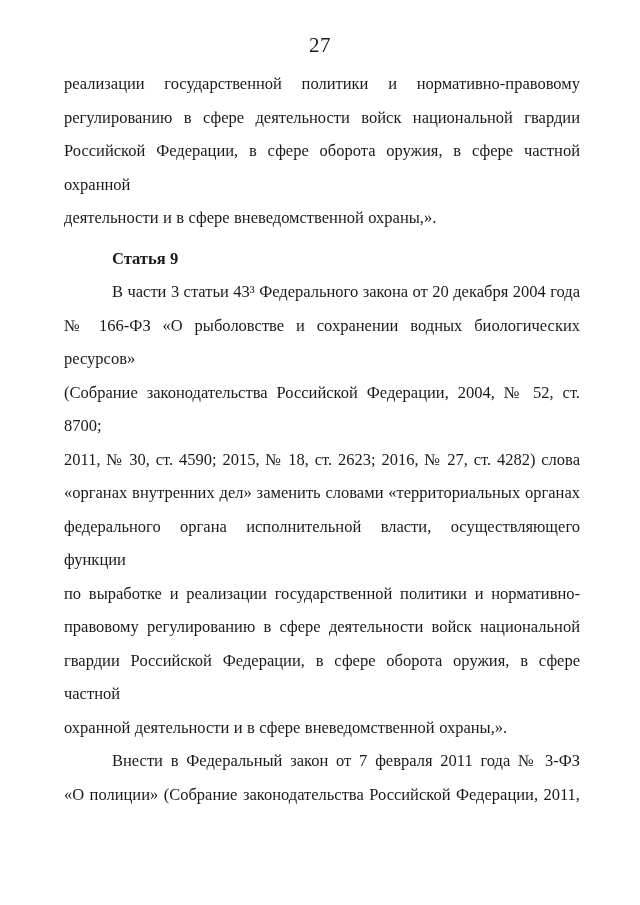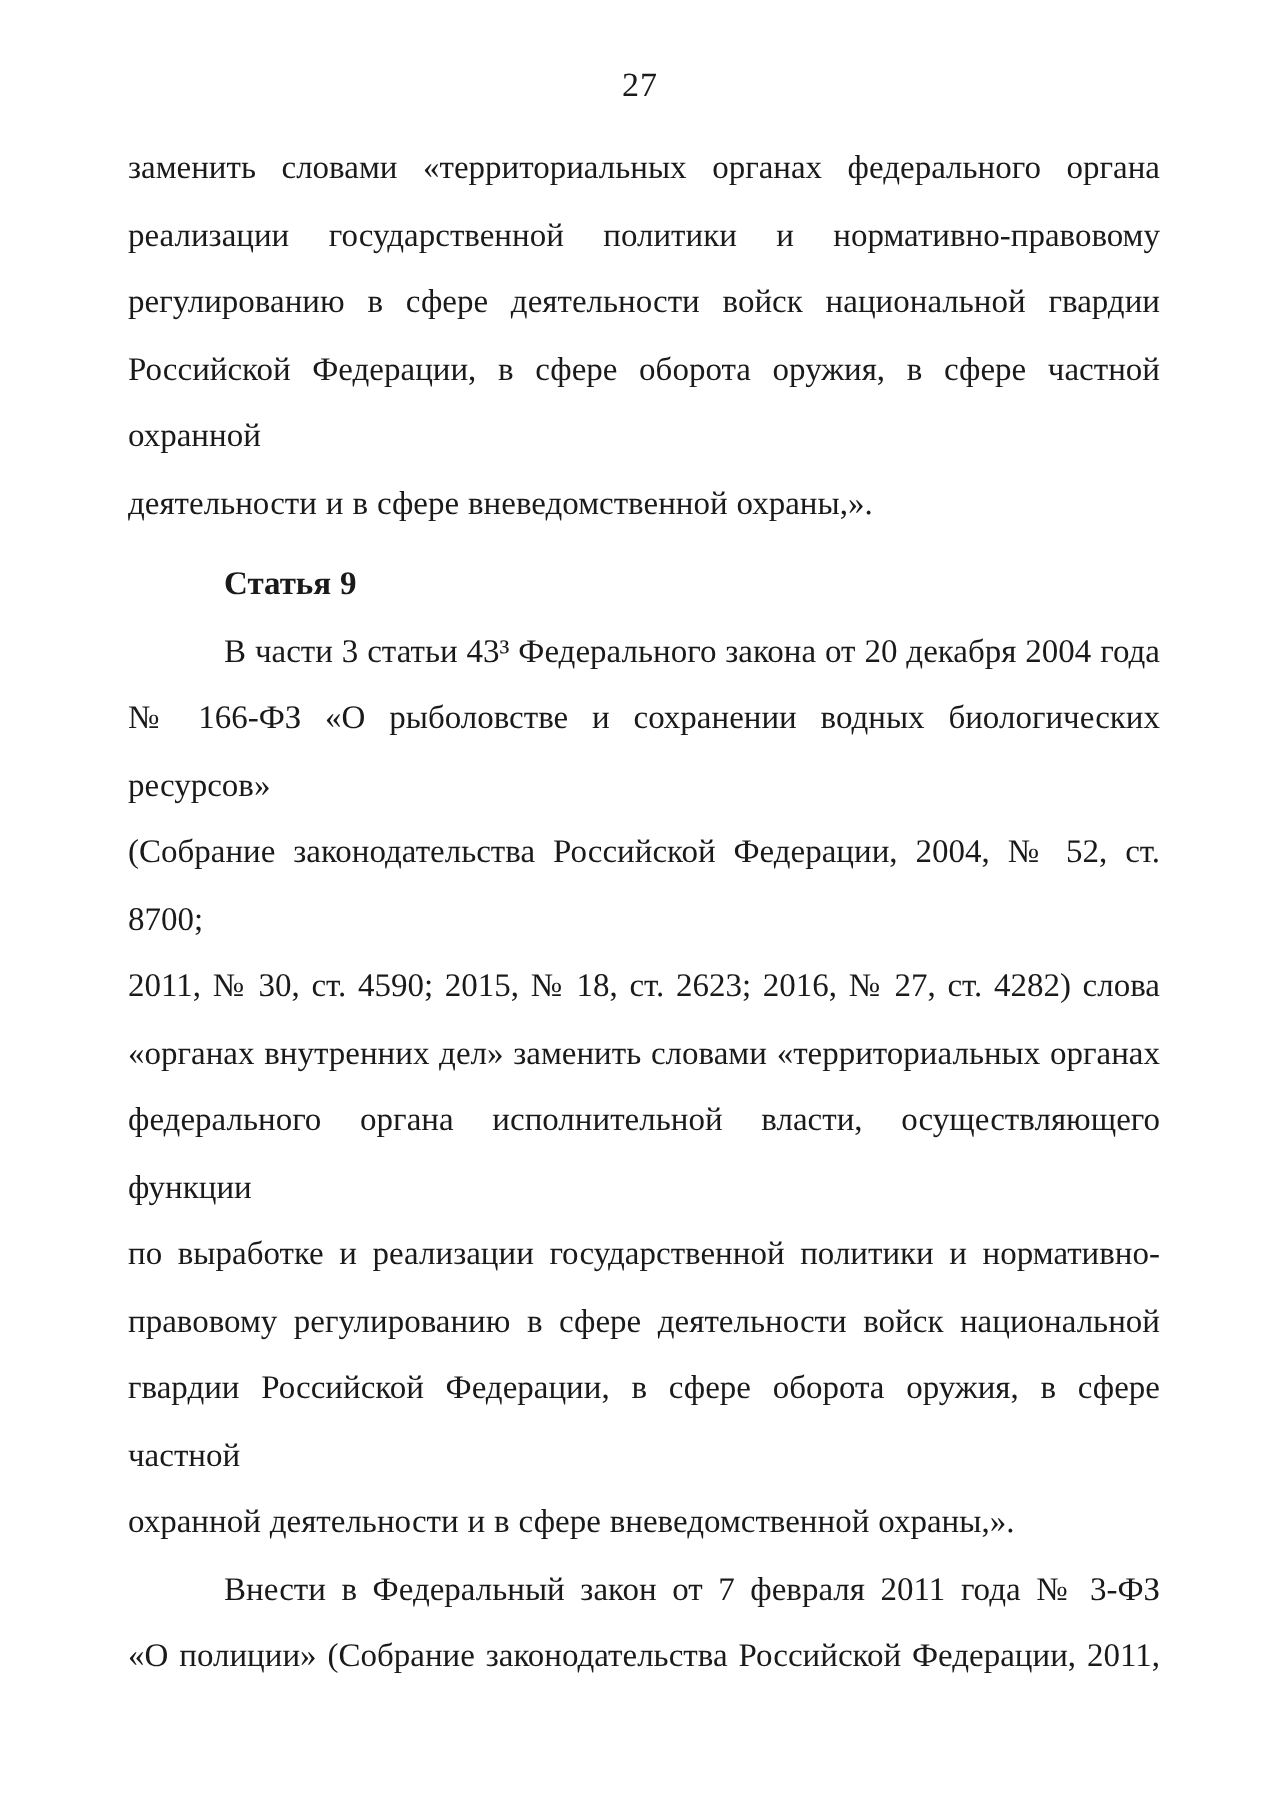--- a/index.html
+++ b/index.html
@@ -16,21 +16,21 @@
     font-family: "Liberation Serif", "DejaVu Serif", serif;
     overflow: hidden;
     box-sizing: border-box;
   }
   .page-number {
     position: absolute;
     top: 33px;
     left: 0;
     width: 100%;
     text-align: center;
-    font-size: 17px;
+    font-size: 21px;
     letter-spacing: 0.5px;
   }
   .content {
     position: absolute;
     left: 64px;
     top: 67px;
     width: 516px;
     font-size: 16.5px;
     line-height: 33.5px;
   }
@@ -55,21 +55,20 @@
     text-align-last: left;
   }
 </style>
 </head>
 <body>
 
 <div class="page">
   <div class="page-number">27</div>
   <div class="content">
       <div class="para body">
-        <div class="line">заменить словами «территориальных органах федерального органа</div>
         <div class="line">реализации государственной политики и нормативно-правовому</div>
         <div class="line">регулированию в сфере деятельности войск национальной гвардии</div>
         <div class="line">Российской Федерации, в сфере оборота оружия, в сфере частной охранной</div>
         <div class="line flush">деятельности и в сфере вневедомственной охраны,».</div>
       </div>
       <div class="para heading">
         <div class="line indent flush">Статья 9</div>
       </div>
       <div class="para body">
         <div class="line indent">В части 3 статьи 43³ Федерального закона от 20 декабря 2004 года</div>

